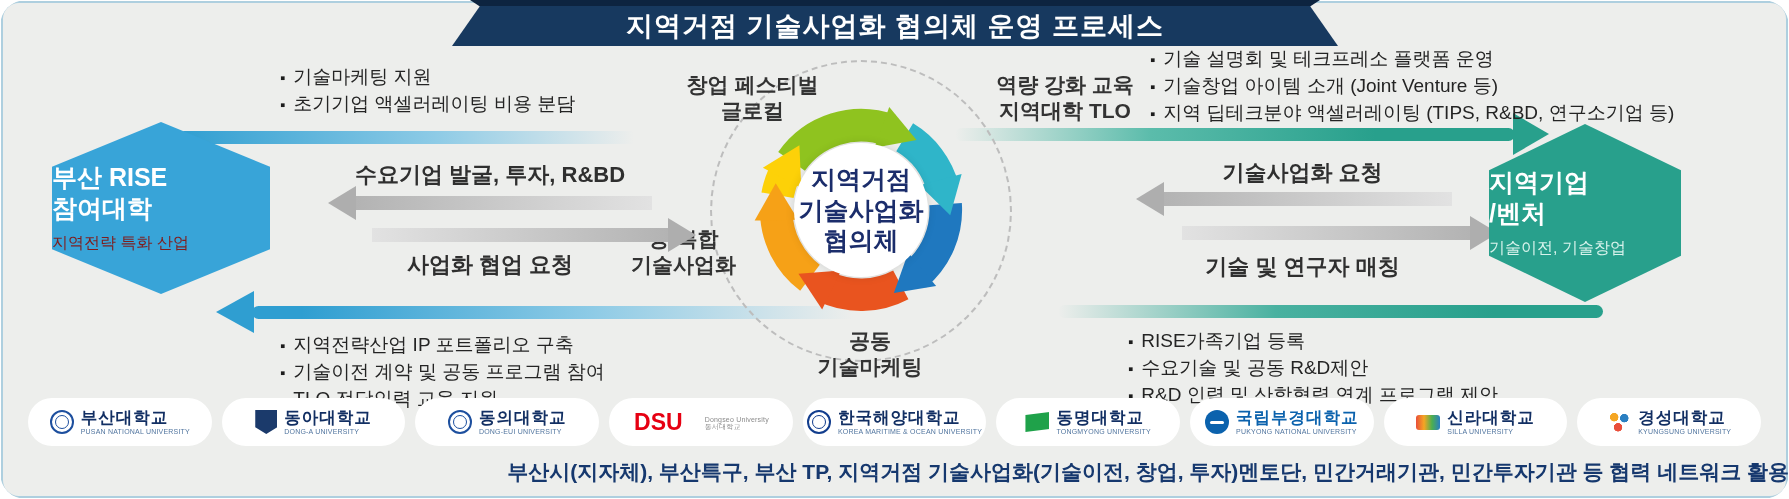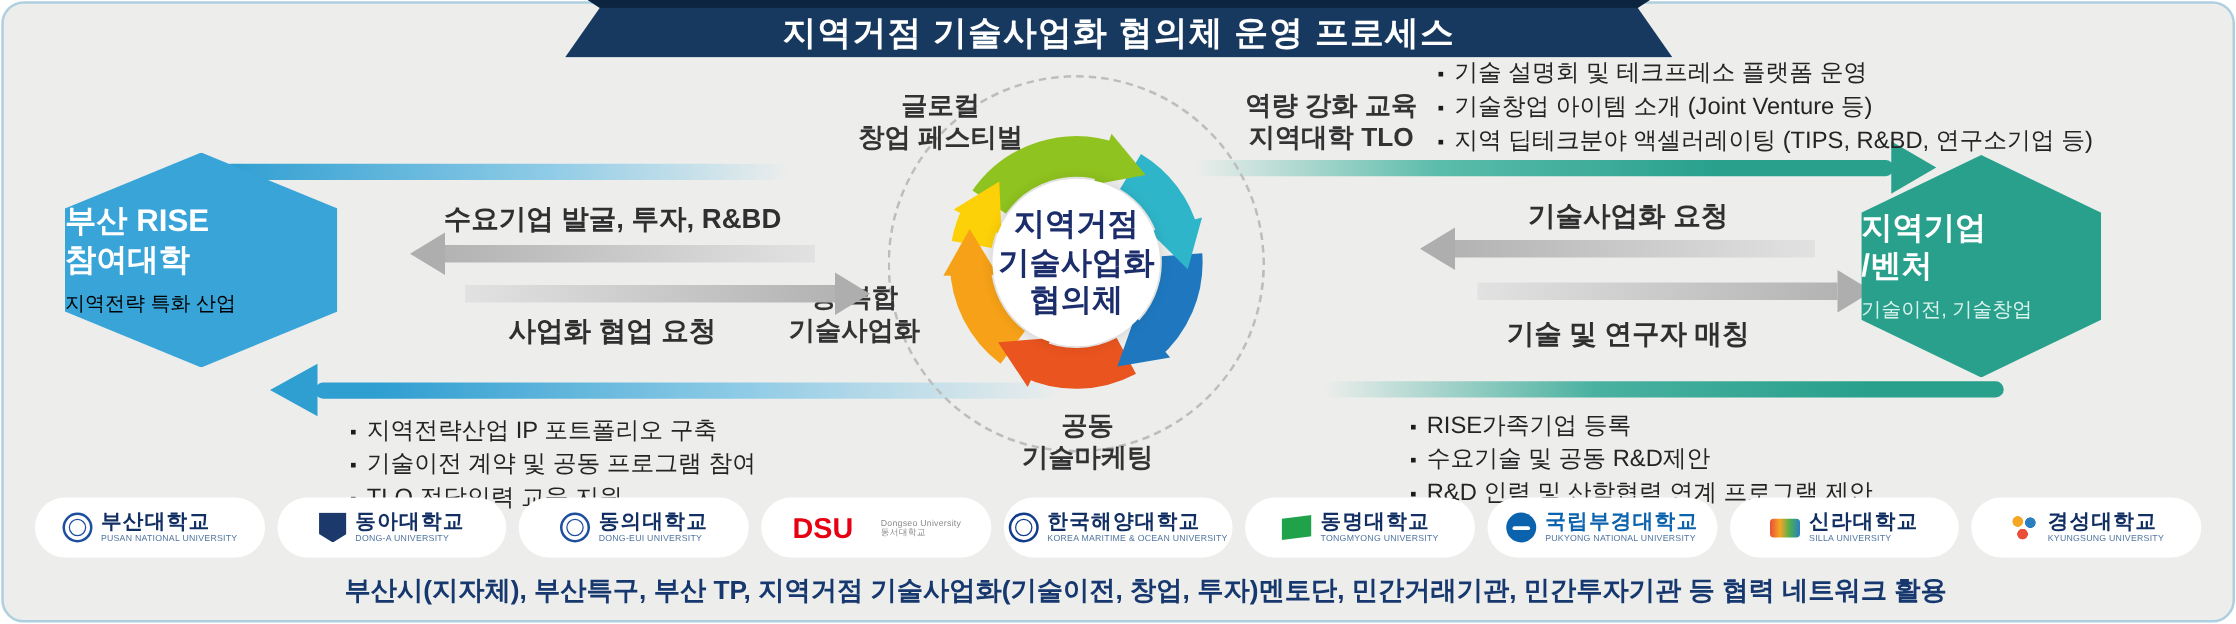--- a/index.html
+++ b/index.html
@@ -1,34 +1,34 @@
 <!DOCTYPE html>
 <html><head>
 <meta charset="utf-8">
 <style>
   * { margin:0; padding:0; box-sizing:border-box; }
   html,body { width:1789px; height:499px; background:#ffffff; font-family:"Liberation Sans","DejaVu Sans",sans-serif; }
-  .stage { position:relative; width:1789px; height:499px; overflow:hidden; }
+  .stage { position:relative; width:1789px; height:499px; overflow:hidden;border-radius:26px; }
   .panel { position:absolute; inset:1px; border:2px solid #aecfdf; border-radius:18px; background:#edeeec; }
 
   
   .ribbon-back { position:absolute; left:470px; top:0; width:850px; height:36px; background:#0d2440;
     clip-path:polygon(0 0,100% 0,calc(100% - 55px) 100%,55px 100%); z-index:6; }
   .ribbon { position:absolute; left:452px; top:6px; width:886px; height:40px; background:#17395f;
     clip-path:polygon(28px 0,calc(100% - 28px) 0,100% 100%,0 100%); z-index:7;
     display:flex; align-items:center; justify-content:center; }
   .ribbon span { color:#ffffff; font-size:27px; font-weight:800; letter-spacing:1px; }
 
   
   .hex { position:absolute; display:flex; flex-direction:column; align-items:flex-start; justify-content:center;
     clip-path:polygon(50% 0,100% 26%,100% 74%,50% 100%,0 74%,0 26%); z-index:3; text-align:center; }
   .hex-left { left:52px; top:122px; width:218px; height:172px; background:#38a4d8; }
   .hex-right { left:1489px; top:124px; width:192px; height:178px; background:#28a08c; }
   .hex .t { color:#fff; font-size:25px; font-weight:800; line-height:1.25; }
-  .hex .s { color:#000000; font-size:16px; margin-top:9px; }
+  .hex .s { color:#7f1d1d; font-size:16px; margin-top:9px; }
   .hex-right .s { color:#d9f3ec; }
 
   
   .band { position:absolute; height:13px; border-radius:7px; z-index:1; }
   .band-tl { left:178px; top:131px; width:470px;
     background:linear-gradient(to right,#2f9ed1,#8ecbe6 55%,rgba(237,238,236,0) 97%); }
   .band-tr { left:955px; top:128px; width:560px;
     background:linear-gradient(to right,rgba(237,238,236,0),#5bbcab 35%,#28a08c 75%); }
   .band-tr-head { position:absolute; left:1513px; top:113px; width:0; height:0; z-index:1;
     border-top:21px solid transparent; border-bottom:21px solid transparent; border-left:36px solid #28a08c; }
@@ -102,21 +102,21 @@
   .em-wave { width:24px; height:24px; border-radius:50%; background:#0b62ad; }
   .em-wave::after { content:""; position:absolute; left:5px; top:11px; width:14px; height:3px; background:#fff; border-radius:2px; }
   .em-multi { width:24px; height:15px; border-radius:3px; background:linear-gradient(90deg,#e94e3a,#f5a623,#4caf50,#2a7fc1); }
   .em-dots { width:24px; height:24px;
     background:radial-gradient(circle at 30% 30%,#f5a623 4px,transparent 4.5px),
                radial-gradient(circle at 72% 34%,#2a7fc1 4px,transparent 4.5px),
                radial-gradient(circle at 46% 72%,#e94e3a 4px,transparent 4.5px); }
   .em-none { width:0; }
 
   
-  .footer { position:absolute; left:0; right:0; top:458px; text-align:center; z-index:2;
+  .footer { position:absolute; left:0; right:0; top:458px; text-align:right; z-index:2;
     font-size:21px; color:#16386e;padding-left:44px; }
   .footer .b { font-weight:800; }
   .footer .n { font-weight:600; }
 </style>
 </head>
 <body>
 
 <div class="stage">
   <div class="panel"></div>
 
@@ -162,22 +162,22 @@
       <polygon points="173,107 213,107 193,141" fill="#fdd108" transform="rotate(208 115 115)"></polygon>
     </g>
   </svg>
   <div class="hub">
     <div>지역거점</div>
     <div>기술사업화</div>
     <div>협의체</div>
   </div>
 
   <div class="clabel clabel-glocal">
+    <div>창업 페스티벌</div>
     <div>글로컬</div>
-    <div>창업 페스티벌</div>
   </div>
   <div class="clabel clabel-tlo">
     <div>역량 강화 교육</div>
     <div>지역대학 TLO</div>
   </div>
   <div class="clabel clabel-fusion">
     <div>융·복합</div>
     <div>기술사업화</div>
   </div>
   <div class="clabel clabel-comkt">
@@ -187,20 +187,24 @@
 
   <div class="ftext ft1">수요기업 발굴, 투자, R&amp;BD</div>
   <div class="garrow pl ga1"></div>
   <div class="garrow pr ga2"></div>
   <div class="ftext ft2">사업화 협업 요청</div>
   <div class="ftext ft3">기술사업화 요청</div>
   <div class="garrow pl ga3"></div>
   <div class="garrow pr ga4"></div>
   <div class="ftext ft4">기술 및 연구자 매칭</div>
 
+  <ul class="blist bl-tl">
+    <li>기술마케팅 지원</li>
+    <li>초기기업 액셀러레이팅  비용 분담</li>
+  </ul>
   <ul class="blist bl-tr">
     <li>기술 설명회 및 테크프레소 플랫폼 운영</li>
     <li>기술창업 아이템 소개 (Joint Venture 등)</li>
     <li>지역  딥테크분야 액셀러레이팅 (TIPS, R&amp;BD, 연구소기업 등)</li>
   </ul>
   <ul class="blist bl-bl">
     <li>지역전략산업 IP 포트폴리오 구축</li>
     <li>기술이전 계약 및 공동 프로그램 참여</li>
     <li>TLO 전담인력 교육 지원</li>
   </ul>

